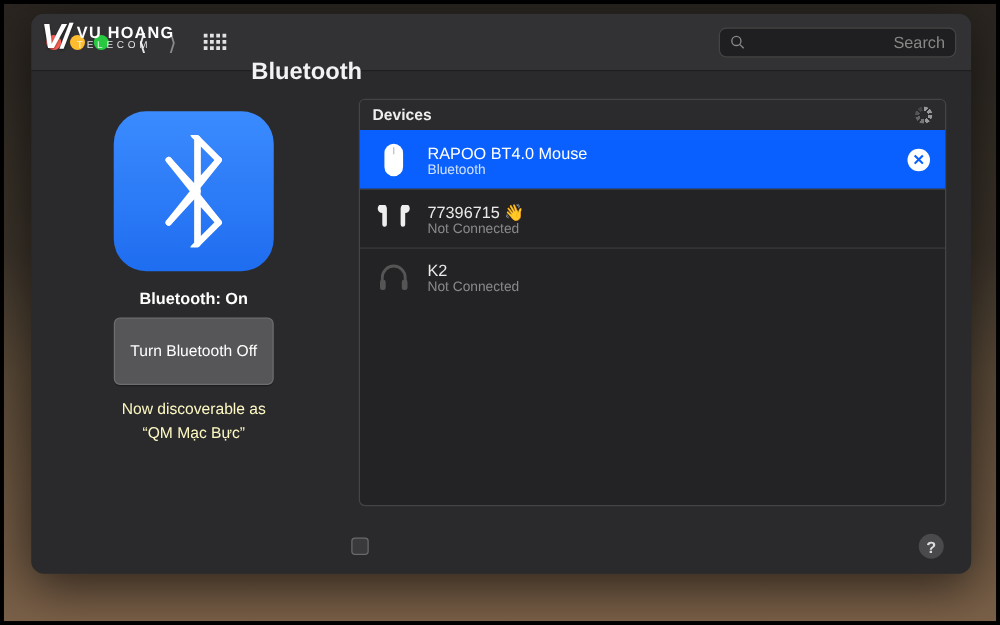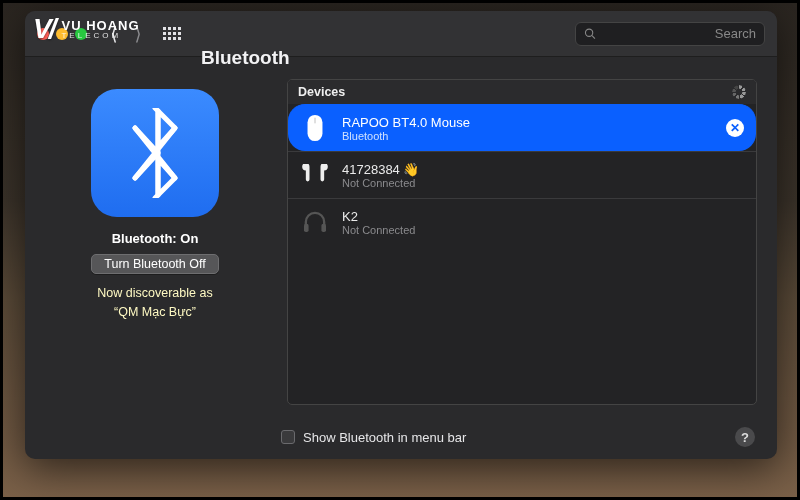--- a/index.html
+++ b/index.html
@@ -71,21 +71,21 @@
     background: linear-gradient(180deg, #3b8bff 0%, #1f6df0 100%);
     display: flex; align-items: center; justify-content: center;
   }
   .bt-logo svg { width: 60px; height: 90px; }
   .status { color: #fff; font-size: 13px; font-weight: 600; margin-top: 14px; }
   .toggle-btn {
     margin-top: 8px;
     background: #565658; color: #fff; font-size: 12.5px;
     border: 0.5px solid #6e6e70;
     border-radius: 5px;
-    padding: 2px 12px; cursor: default;
+    padding: 19px 12px; cursor: default;
     box-shadow: 0 1px 0 rgba(0,0,0,0.3);
   }
   .discover { color: #fef9c3; font-size: 12.5px; text-align: center; margin-top: 10px; line-height: 1.5; }
 
   .right {
     flex: 1; display: flex; flex-direction: column;
     border: 1px solid #444; border-radius: 5px;
     background: #232325;
     overflow: hidden;
   }
@@ -109,21 +109,21 @@
         #555 270deg 300deg, transparent 300deg 315deg,
         #444 315deg 345deg, transparent 345deg 360deg);
     -webkit-mask: radial-gradient(circle, transparent 35%, #000 36%);
     mask: radial-gradient(circle, transparent 35%, #000 36%);
     border-radius: 50%;
   }
   .device {
     display: flex; align-items: center; gap: 12px;
     padding: 8px 12px; border-top: 1px solid #3a3a3c;
   }
-  .device.selected { background: #0a60ff; border-top-color: #0a60ff; border-radius: 17px; }
+  .device.selected { background: #0a60ff; border-top-color: #0a60ff; }
   .dev-icon { width: 30px; height: 30px; display:flex; align-items:center; justify-content:center; }
   .dev-text { display:flex; flex-direction:column; }
   .dev-name { color: #fff; font-size: 13px; }
   .device:not(.selected) .dev-name { color: #eaeaea; }
   .dev-status { color: #cfe1ff; font-size: 11px; }
   .device:not(.selected) .dev-status { color: #8a8a8d; }
   .dev-spacer { flex:1; }
   .dev-action {
     width: 18px; height: 18px; border-radius: 50%; background: #fff;
     color: #0a60ff; display:flex; align-items:center; justify-content:center;
@@ -241,21 +241,21 @@
         </div>
 
         <div class="device">
           <div class="dev-icon">
             <svg viewBox="0 0 30 24" width="28" height="22">
               <path d="M9 3 a4 4 0 1 0 -4 4 v10 a2 2 0 0 0 4 0 V7" fill="#eee"></path>
               <path d="M21 3 a4 4 0 1 1 4 4 v10 a2 2 0 0 1 -4 0 V7" fill="#eee"></path>
             </svg>
           </div>
           <div class="dev-text">
-            <span class="dev-name"><span>41728384</span><span class="wave">👋</span></span>
+            <span class="dev-name"><span>77396715</span><span class="wave">👋</span></span>
             <span class="dev-status">Not Connected</span>
           </div>
         </div>
 
         <div class="device">
           <div class="dev-icon">
             <svg viewBox="0 0 28 24" width="26" height="22">
                 <path d="M4 16 v-4 a10 10 0 0 1 20 0 v4" fill="none" stroke="#555" stroke-width="2.5"></path>
                 <rect x="2" y="14" width="5" height="9" rx="2" fill="#555"></rect>
                 <rect x="21" y="14" width="5" height="9" rx="2" fill="#555"></rect>
@@ -265,21 +265,20 @@
             <span class="dev-name">K2</span>
             <span class="dev-status">Not Connected</span>
           </div>
         </div>
 
       </div>
     </div>
 
     <div class="footer">
       <div class="checkbox"></div>
-      <span class="footer-label">Show Bluetooth in menu bar</span>
       <div class="help">?</div>
     </div>
 
   </div>
 
   <div class="watermark">
     <div class="wm-logo">V/</div>
     <div class="wm-text">
       <span class="wm-top">VU HOANG</span>
       <span class="wm-bot">TELECOM</span>

